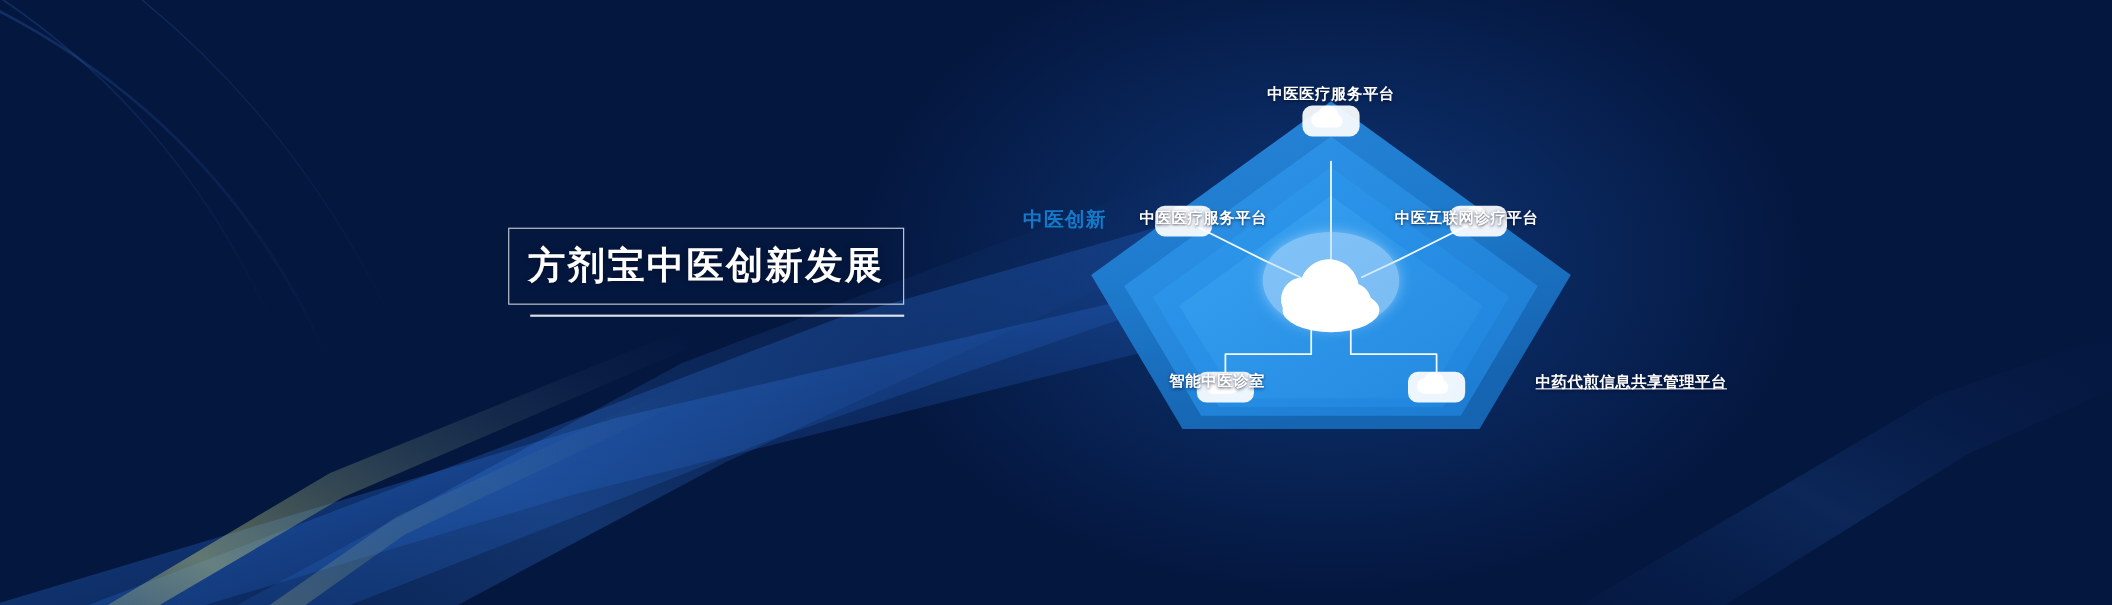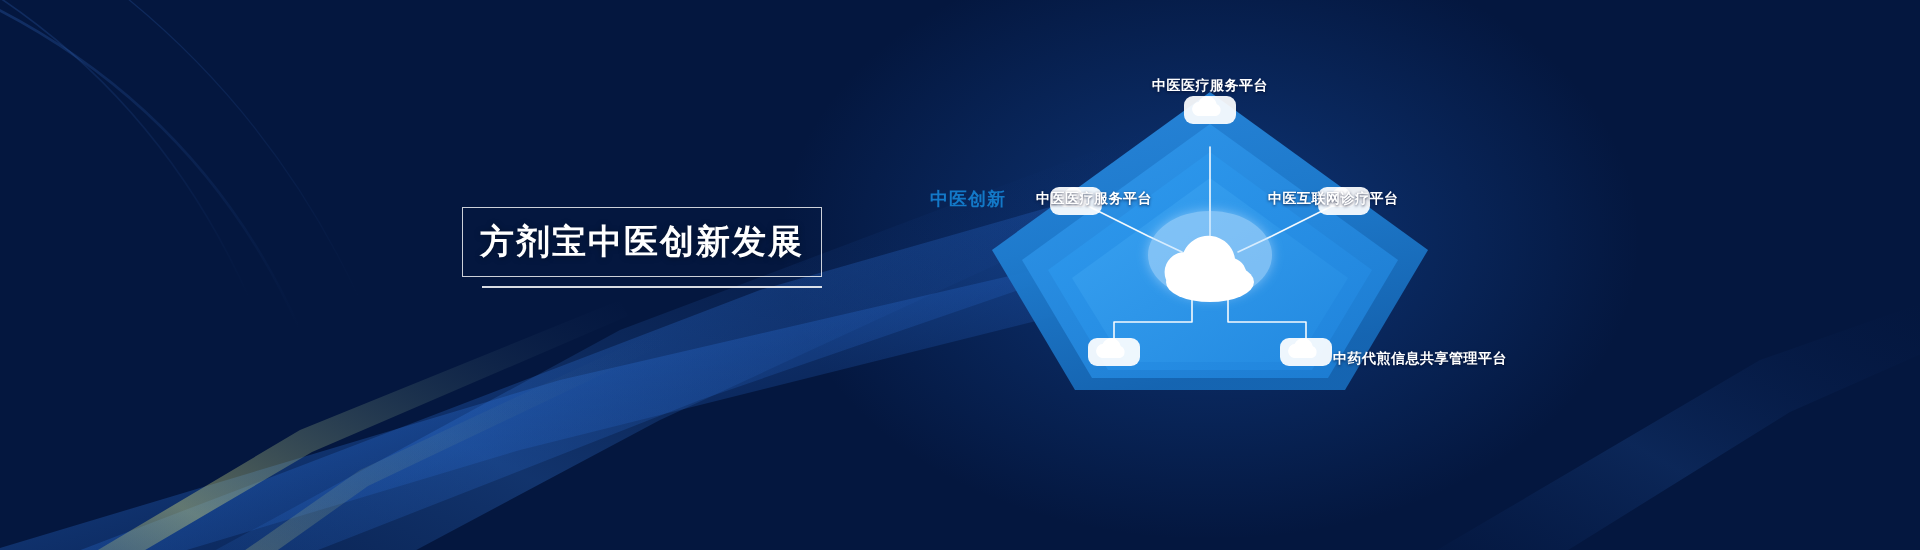--- a/index.html
+++ b/index.html
@@ -63,21 +63,21 @@
     font-size:14px;
     font-weight:bold;
     letter-spacing:.5px;
     white-space:nowrap;
     text-shadow:0 1px 3px rgba(0,10,40,.75);
   }
   .lbl-top     { left:0; top:26px;  width:560px; text-align:center;margin-top:11px; }
   .lbl-left    { left:-78px; top:150px; width:300px; text-align:right; }
   .lbl-right   { left:338px; top:150px; width:300px; text-align:left; }
   .lbl-bl      { left:-80px; top:298px; width:300px; text-align:right; }
-  .lbl-br      { left:340px; top:310px; width:300px; text-align:center; }
+  .lbl-br      { left:340px; top:299px; width:300px; text-align:right;text-decoration:underline; }
 
   .center-label {
     position:absolute;
     left:0; top:147px;
     width:560px;
     color:#1379c8;
     font-size:18px;
     font-weight:bold;
     letter-spacing:1px;
     pointer-events:none;
@@ -227,16 +227,17 @@
     <svg style="position:absolute;left:212px;top:168px;width:136px;height:96px;" viewBox="0 0 136 96">
       <path d="M40 84 a20 20 0 0 1 1.5 -39.8 a27 27 0 0 1 51.5 6.3 a17.5 17.5 0 0 1 -2 33.5 z" fill="#ffffff"></path>
       <ellipse cx="68" cy="74" rx="44" ry="20" fill="#ffffff"></ellipse>
     </svg>
 
     <div class="center-label">中医创新</div>
 
     <div class="node-label lbl-top">中医医疗服务平台</div>
     <div class="node-label lbl-right">中医互联网诊疗平台</div>
     <div class="node-label lbl-br">中药代煎信息共享管理平台</div>
+    <div class="node-label lbl-bl">智能中医诊室</div>
     <div class="node-label lbl-left">中医医疗服务平台</div>
   </div>
 
 </div>
 
 </body></html>

